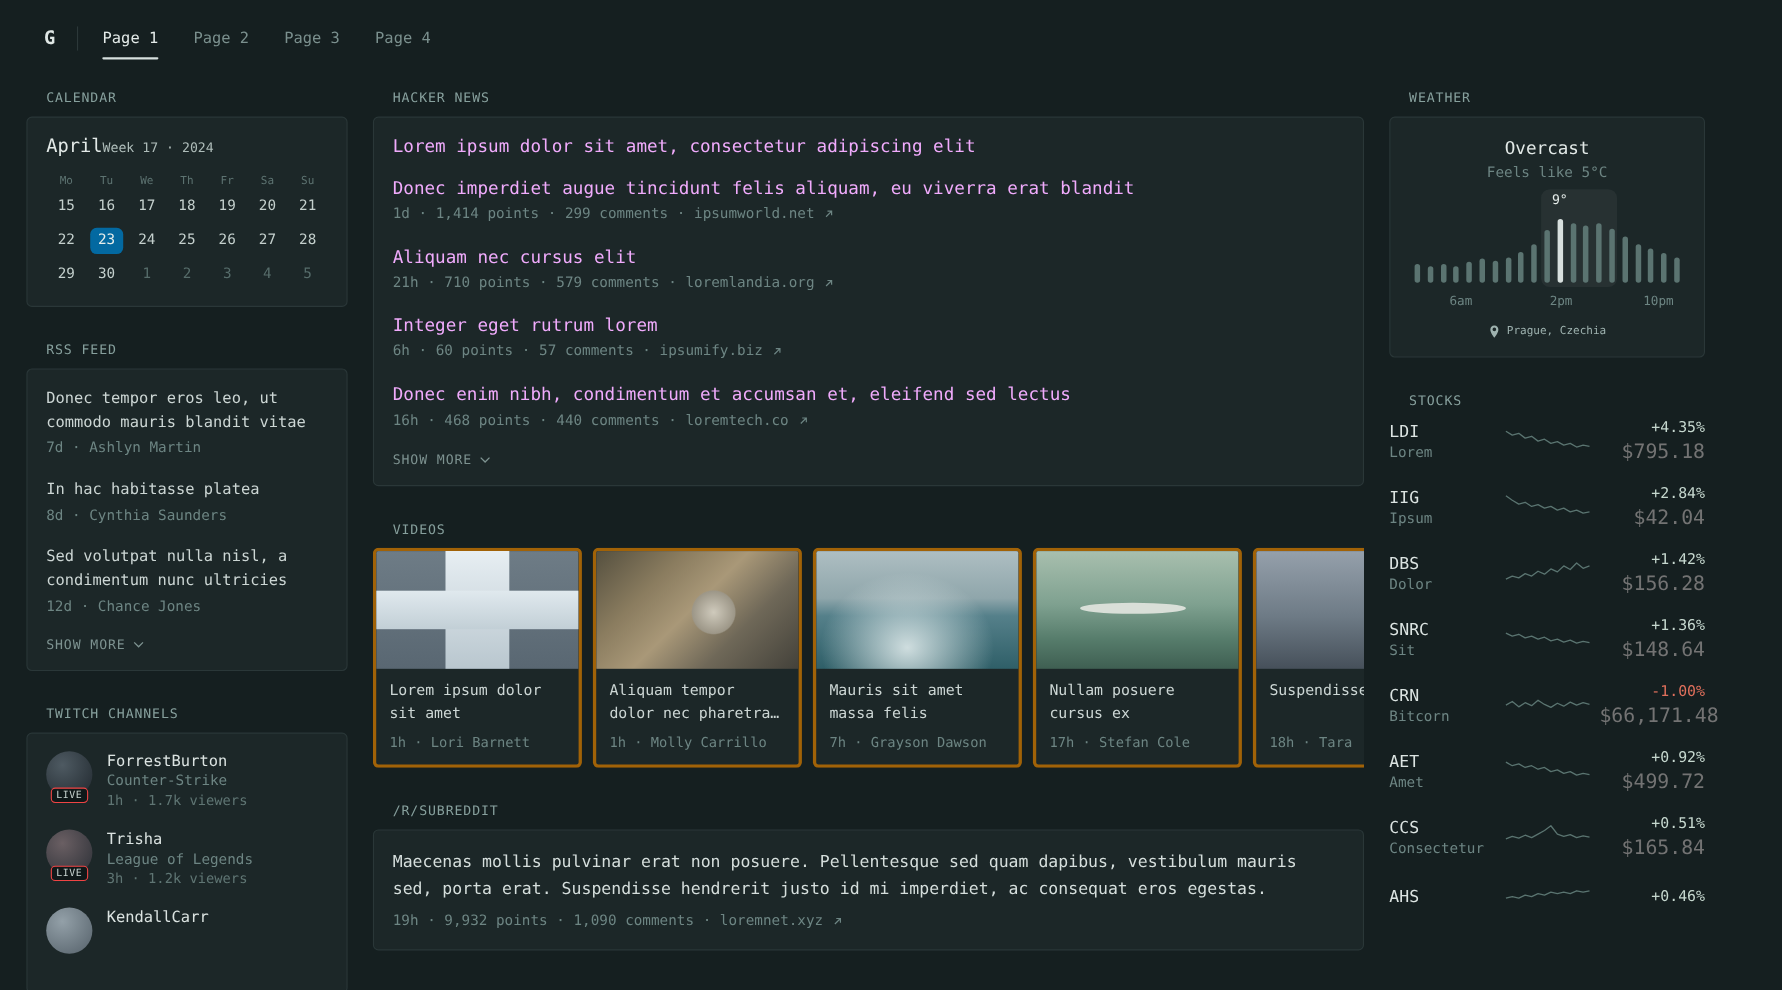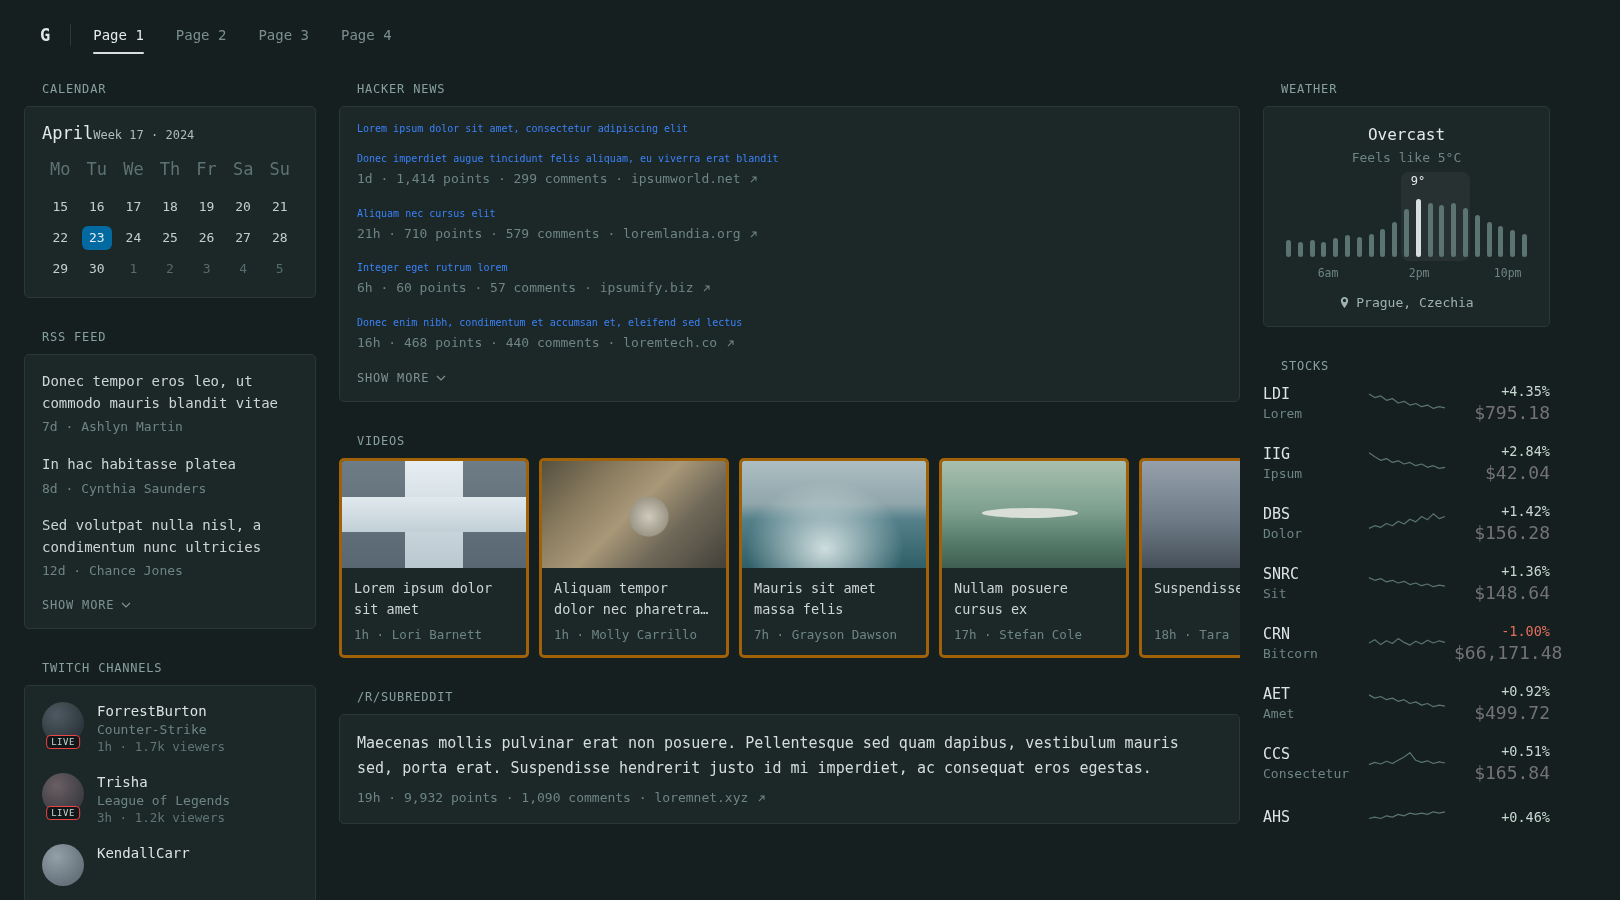--- a/index.html
+++ b/index.html
@@ -24,41 +24,41 @@
   .meta{font-size:13px;color:#6d8583;line-height:1.5}
   .domain{color:#6d8583;cursor:pointer;white-space:nowrap}
   .ext-icon{margin-left:1px;vertical-align:-1px}
   .show-more{display:flex;align-items:center;gap:7px;font-size:12px;letter-spacing:.8px;color:#7d9290;background:none;border:none;font-family:inherit;cursor:pointer;padding:0;margin-top:3px}
 
   
   .cal-head{display:flex;justify-content:flex-start;align-items:baseline;margin-bottom:16px}
   .cal-month{font-size:17px;color:#e2e9e7}
   .cal-week{font-size:12px;color:#aebcb9}
   .cal-grid{display:grid;grid-template-columns:repeat(7,1fr);row-gap:7px;justify-items:center}
-  .dow{font-size:17px;color:#5d7371;margin-bottom:16px}
+  .dow{font-size:10px;color:#5d7371;margin-bottom:6px}
   .day{font-size:13px;color:#c4d0cd;width:30px;height:24px;line-height:24px;text-align:center;border-radius:6px;cursor:pointer}
   .day.selected{background:#0369a1;color:#e6edeb}
   .day.muted{color:#566c6a}
 
   
   .rss-item{margin-bottom:17px}
   .rss-title{font-size:14px;line-height:1.55;color:#ccd6d4;margin-bottom:3px;cursor:pointer}
 
   
   .channel{display:flex;gap:13px;margin-bottom:19px;align-items:flex-start}
   .avatar-wrap{position:relative;flex-shrink:0}
   .avatar{width:42px;height:42px;border-radius:50%}
   .live-badge{position:absolute;left:50%;bottom:-5px;transform:translateX(-50%);background:#101819;border:1px solid #ef4444;color:#c9d4d1;font-size:9px;letter-spacing:.5px;padding:1px 4px;border-radius:4px}
   .chan-name{font-size:14px;color:#dbe3e1;cursor:pointer;margin-bottom:3px;margin-top:1px}
   .chan-game{font-size:13px;color:#6d8583;margin-bottom:2px}
   .chan-meta{font-size:12.5px;color:#5f7573}
 
   
   .hn-item{margin-bottom:19px}
-  .hn-title{font-size:10px;color:#3b82f6;margin-bottom:5px;cursor:pointer}
+  .hn-title{font-size:16px;color:#f0abfc;margin-bottom:5px;cursor:pointer}
 
   
   .videos-row{display:flex;gap:10px;overflow:hidden;width:901px}
   .video-card{width:190px;flex:0 0 190px;background:#1c2728;border:3px solid #a16207;border-radius:5px;overflow:hidden;cursor:pointer}
   .thumb{height:107px;position:relative;overflow:hidden}
   .vbody{padding:10px 12px 13px}
   .vtitle{font-size:13.5px;line-height:1.55;color:#ccd6d4;height:42px;overflow:hidden;margin-bottom:7px}
   .vmeta{font-size:12.5px;color:#6d8583;white-space:nowrap}
   .thumb-1{background:linear-gradient(180deg,#6e7c86,#596772)}
   .thumb-1::before{content:"";position:absolute;left:34%;right:34%;top:-5%;bottom:-5%;background:linear-gradient(180deg,#e9f0f4,#b7c5cd)}
@@ -76,21 +76,21 @@
   .weather-card{text-align:center;padding:18px 16px 16px}
   .w-cond{font-size:16px;color:#e2e9e7}
   .w-feels{font-size:13px;color:#6d8583;margin-top:6px}
   .w-chart{position:relative;display:flex;align-items:flex-end;justify-content:space-between;height:60px;margin:32px 6px 0}
   .w-band{position:absolute;top:-25px;bottom:-4px;background:rgba(214,224,222,.06);border-radius:8px}
   .w-bar{position:relative;width:5px;border-radius:2.5px;background:#5b7471}
   .w-bar.current{background:#d8e0de}
   .w-peak{position:absolute;top:-23px;transform:translateX(-50%);font-size:12px;color:#e4ebe9}
   .w-times{position:relative;height:15px;margin-top:9px}
   .w-times span{position:absolute;transform:translateX(-50%);font-size:11.5px;color:#6d8583}
-  .w-loc{display:flex;align-items:center;justify-content:center;gap:6px;margin-top:14px;font-size:13px;color:#9eb2af}
+  .w-loc{display:flex;align-items:center;justify-content:center;gap:6px;margin-top:14px;font-size:10px;color:#9eb2af}
 
   
   .stock{display:flex;align-items:center;margin-bottom:20px;cursor:pointer}
   .stock-left{width:96px}
   .ticker{font-size:15px;color:#dce4e2;margin-bottom:3px}
   .sname{font-size:13px;color:#6d8583}
   .sspark{flex:1;display:flex;justify-content:center;align-items:center}
   .stock-right{width:96px;text-align:right}
   .chg{font-size:13.5px;margin-bottom:3px}
   .chg.pos{color:#c6d8cf}

